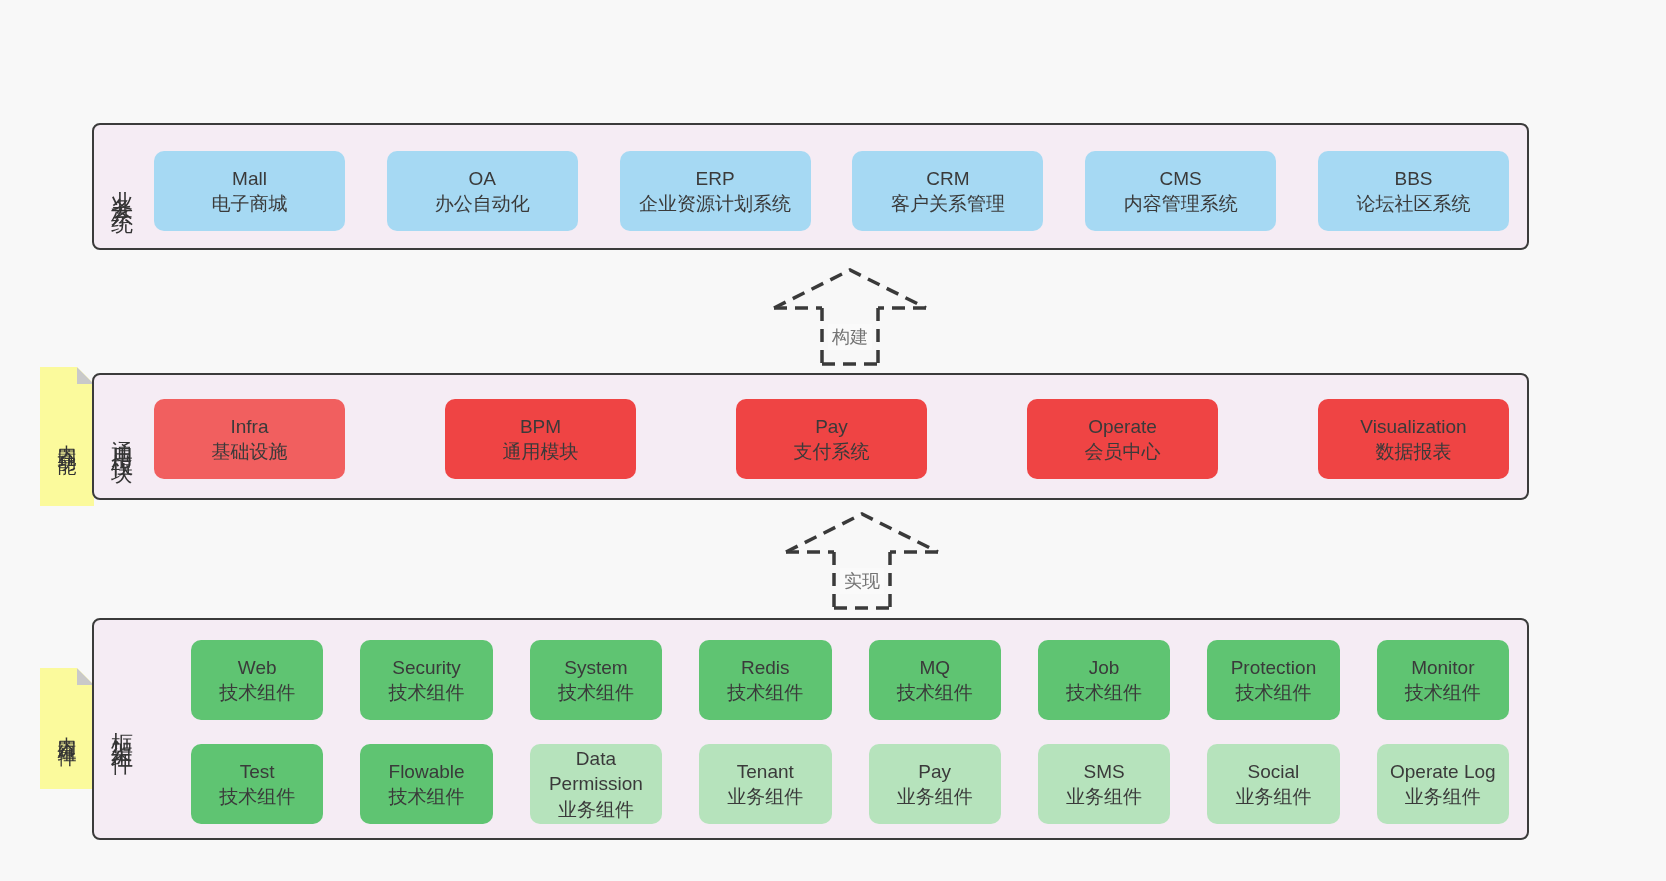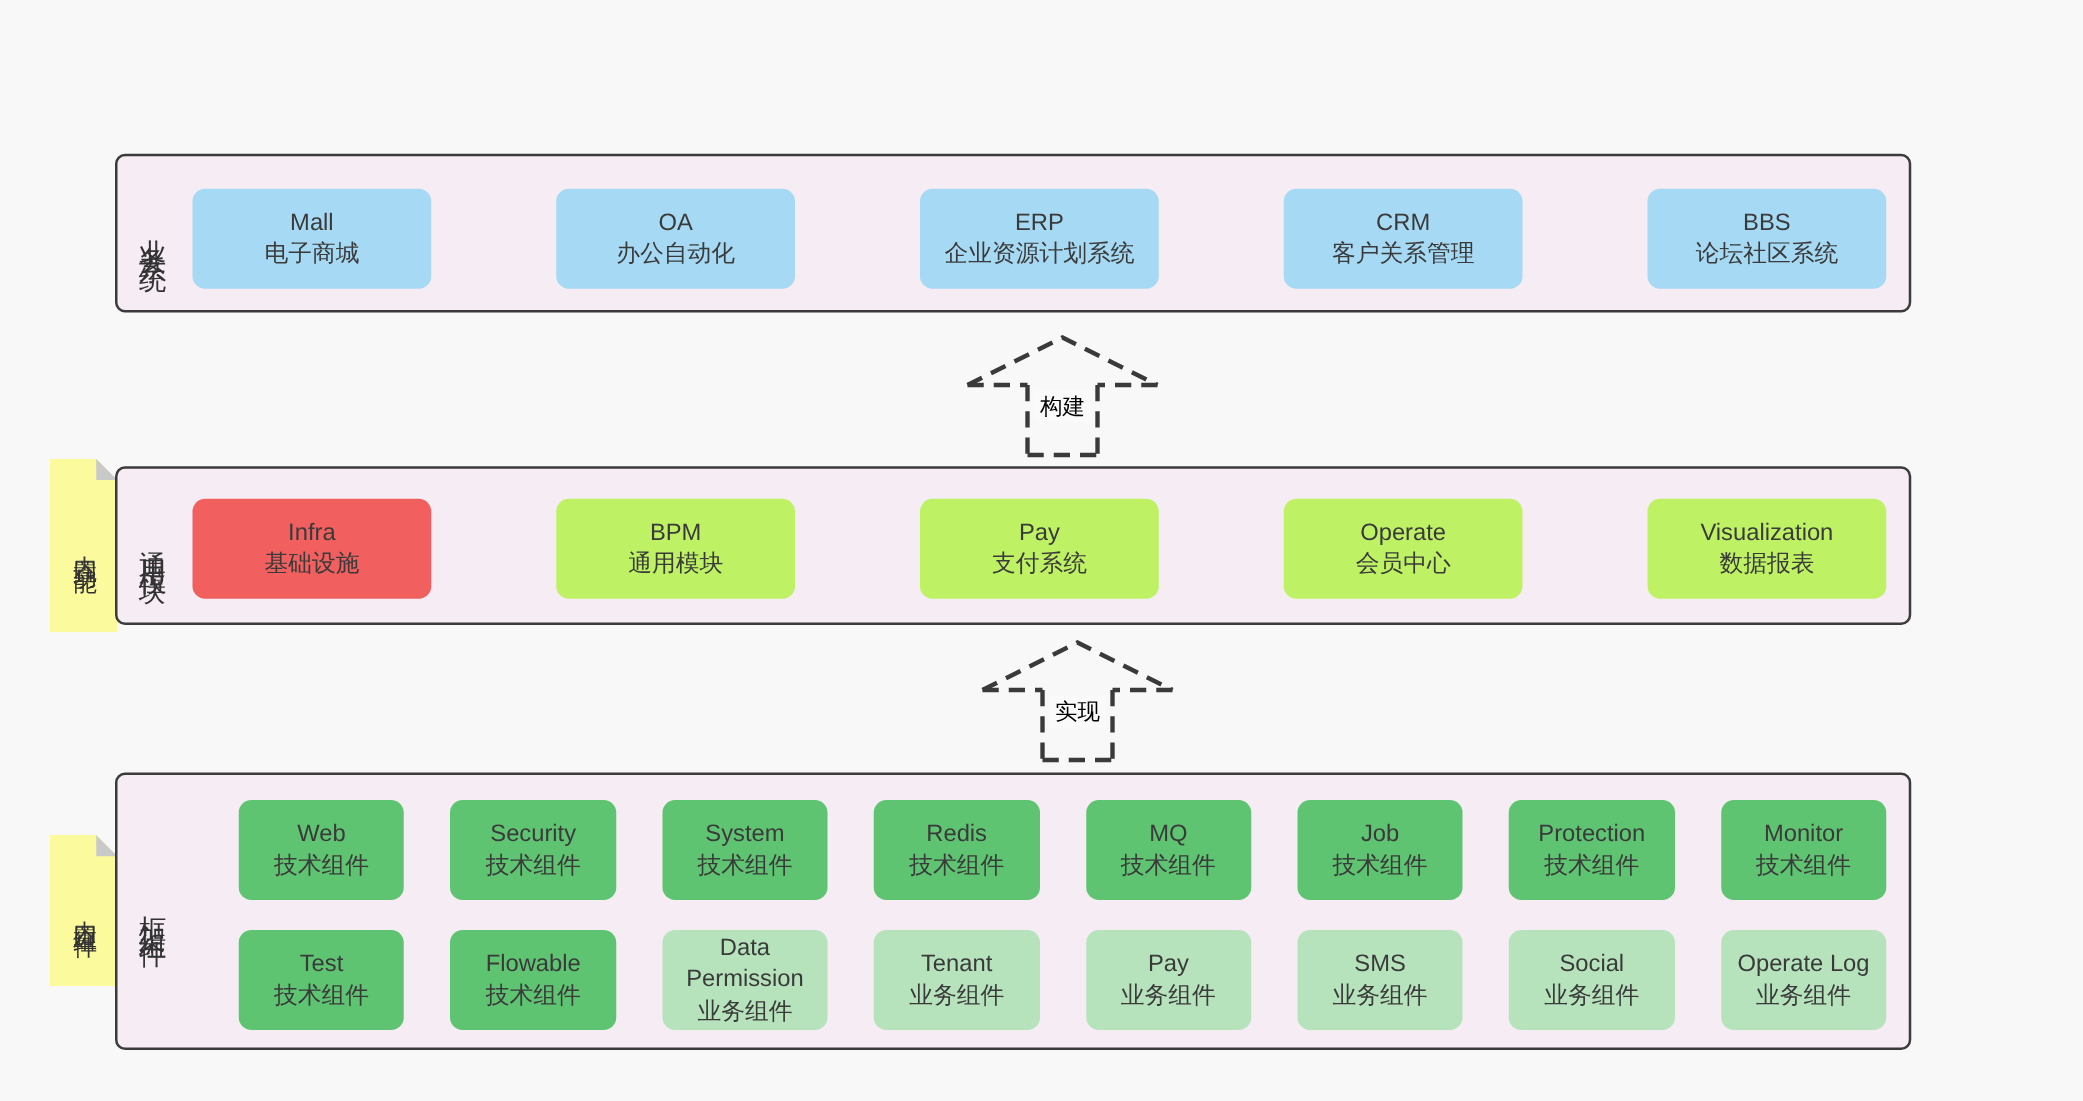--- a/index.html
+++ b/index.html
@@ -29,21 +29,21 @@
   .box{
     box-sizing:border-box;height:80px;border-radius:10px;
     display:flex;flex-direction:column;align-items:flex-end;justify-content:center;
     text-align:center;font-size:19px;line-height:1.33;padding:2px 4px;
   }
   .box div{width:100%;}
   .w6{width:191px;}
   .w8{width:141px;margin-left:37px;}
   .blue{background:#a6d9f3;}
   .red{background:#f15f5f;}
-  .pink{background:#bef264;margin-left:32px;}
+  .pink{background:#ef4444;margin-left:32px;}
   .gdark{background:#5fc472;}
   .glight{background:#b6e3bc;}
   .tag{
     position:absolute;left:40px;width:54px;z-index:1;
     background:#fbfa9c;
     clip-path:polygon(0 0,calc(100% - 17px) 0,100% 17px,100% 100%,0 100%);
   }
   #tag-modules{top:367px;height:139px;}
   #tag-components{top:668px;height:121px;}
   .tag .fold{
@@ -51,22 +51,22 @@
     border-bottom:17px solid #c9c9c9;border-right:17px solid transparent;
   }
   .tag .tagtxt{
     position:absolute;left:0;right:0;top:0;bottom:0;
     display:flex;align-items:center;justify-content:center;
     writing-mode:vertical-rl;text-orientation:upright;
     font-size:19px;letter-spacing:4px;color:#333;
   }
   .arrow{position:absolute;width:160px;height:108px;z-index:1;}
   .arrow-label{
-    position:absolute;left:50%;top:50px;transform:translateX(-50%);
-    background:#fafafa;padding:1px 4px;font-size:18px;color:#000000;white-space:nowrap;
+    position:absolute;left:50%;top:62px;transform:translateX(-50%);
+    background:#fafafa;padding:1px 4px;font-size:18px;color:#737373;white-space:nowrap;
   }
   #arrow-build{left:770px;top:262px;}
   #arrow-implement{left:782px;top:506px;}
 </style>
 </head>
 <body>
 
 <div class="panel" id="panel-business">
   <div class="vlabel">业务系统</div>
   <div class="boxrow" style="top:26px">
@@ -78,20 +78,24 @@
       <div>OA</div>
       <div>办公自动化</div>
     </div>
     <div class="box blue w6">
       <div>ERP</div>
       <div>企业资源计划系统</div>
     </div>
     <div class="box blue w6">
       <div>CRM</div>
       <div>客户关系管理</div>
+    </div>
+    <div class="box blue w6">
+      <div>CMS</div>
+      <div>内容管理系统</div>
     </div>
     <div class="box blue w6">
       <div>BBS</div>
       <div>论坛社区系统</div>
     </div>
   </div>
 </div>
 
 <div class="arrow" id="arrow-build">
   <svg width="160" height="108" viewBox="0 0 160 108">

